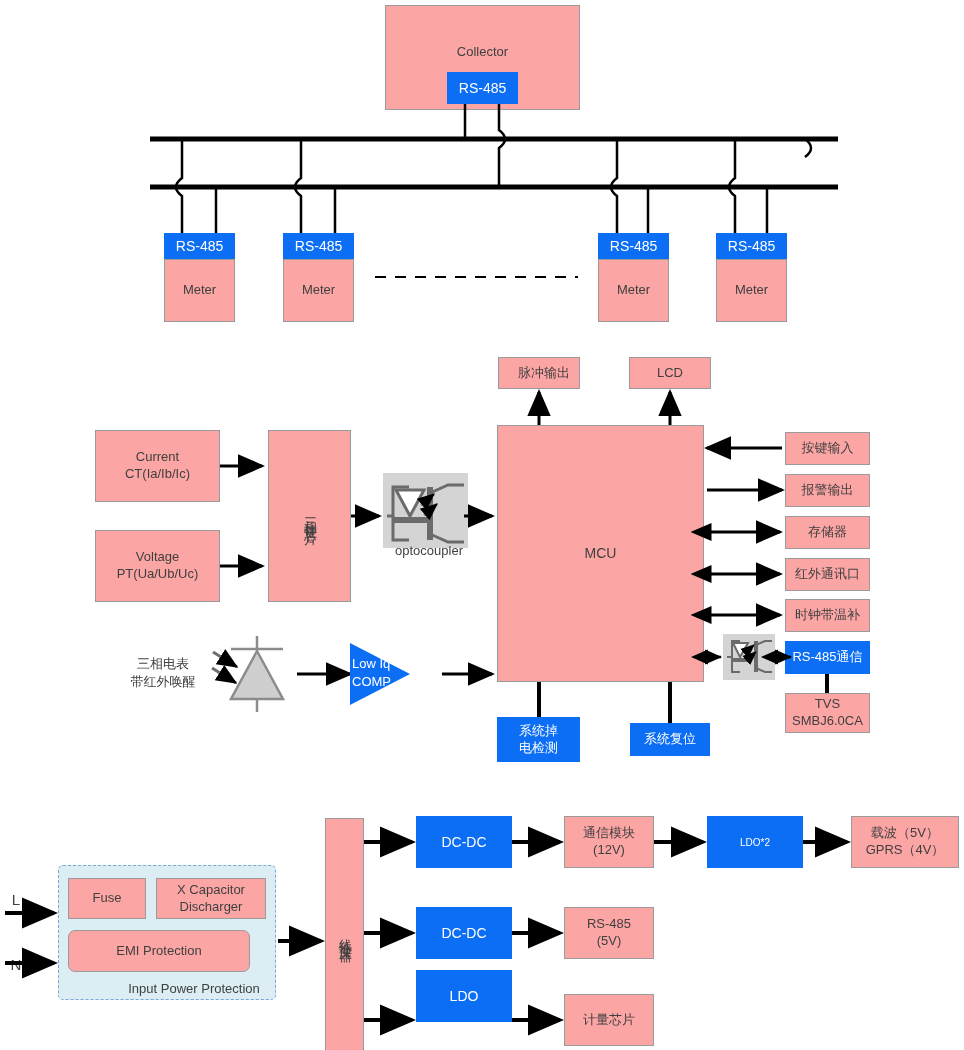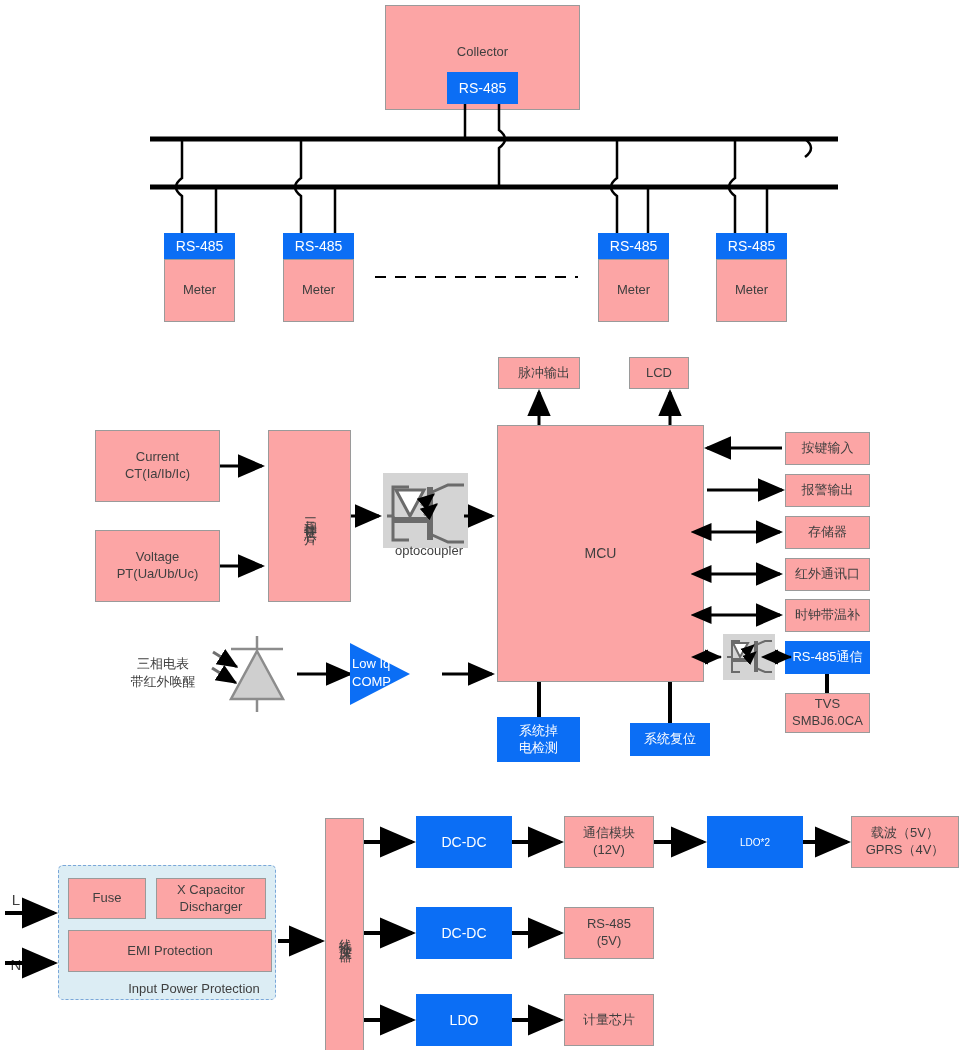--- a/index.html
+++ b/index.html
@@ -73,21 +73,21 @@
   <div class="box blue" style="left:716px;top:233px;width:71px;height:26px;font-size:14px;">
     <span>RS-485</span>
   </div>
   <div class="box" style="left:716px;top:259px;width:71px;height:63px;">
     <span>Meter</span>
   </div>
 
   <div class="box" style="left:498px;top:357px;width:82px;height:32px;padding-left:10px;">
     <span>脉冲输出</span>
   </div>
-  <div class="box" style="left:629px;top:357px;width:60px;height:32px;">
+  <div class="box" style="left:629px;top:357px;width:82px;height:32px;">
     <span>LCD</span>
   </div>
 
   <div class="box" style="left:95px;top:530px;width:125px;height:72px;">
     <span>Voltage
 PT(Ua/Ub/Uc)</span>
   </div>
   <div class="box" style="left:95px;top:430px;width:125px;height:72px;">
     <span>Current
 CT(Ia/Ib/Ic)</span>
@@ -150,21 +150,21 @@
   <div class="grouped" style="left:58px;top:865px;width:218px;height:135px;"></div>
   <div class="cap" style="left:58px;top:981px;width:218px;text-align:center;padding-left:27px;">Input Power Protection</div>
 
   <div class="box" style="left:68px;top:878px;width:78px;height:41px;">
     <span>Fuse</span>
   </div>
   <div class="box" style="left:156px;top:878px;width:110px;height:41px;">
     <span>X Capacitor
 Discharger</span>
   </div>
-  <div class="box" style="left:68px;top:930px;width:204px;height:42px;">
+  <div class="box" style="left:68px;top:930px;width:182px;height:42px;border-radius:7px;">
     <span>EMI Protection</span>
   </div>
 
   <div class="box" style="left:325px;top:818px;width:39px;height:235px;">
     <span class="vtext">线性变压器</span>
   </div>
 
   <div class="box blue" style="left:416px;top:816px;width:96px;height:52px;font-size:14px;">
     <span>DC-DC</span>
   </div>
@@ -181,21 +181,21 @@
   </div>
 
   <div class="box blue" style="left:416px;top:907px;width:96px;height:52px;font-size:14px;">
     <span>DC-DC</span>
   </div>
   <div class="box" style="left:564px;top:907px;width:90px;height:52px;">
     <span>RS-485
 (5V)</span>
   </div>
 
-  <div class="box blue" style="left:416px;top:994px;width:96px;height:52px;font-size:14px;">
+  <div class="box blue" style="left:416px;top:970px;width:96px;height:52px;font-size:14px;">
     <span>LDO</span>
   </div>
   <div class="box" style="left:564px;top:994px;width:90px;height:52px;">
     <span>计量芯片</span>
   </div>
 
   <svg class="overlay">
     <defs>
       <marker id="ah" markerWidth="9" markerHeight="9" refX="8" refY="4.5" orient="auto">
         <path d="M0,0.6 L9,4.5 L0,8.4 Z" fill="#000"></path>

